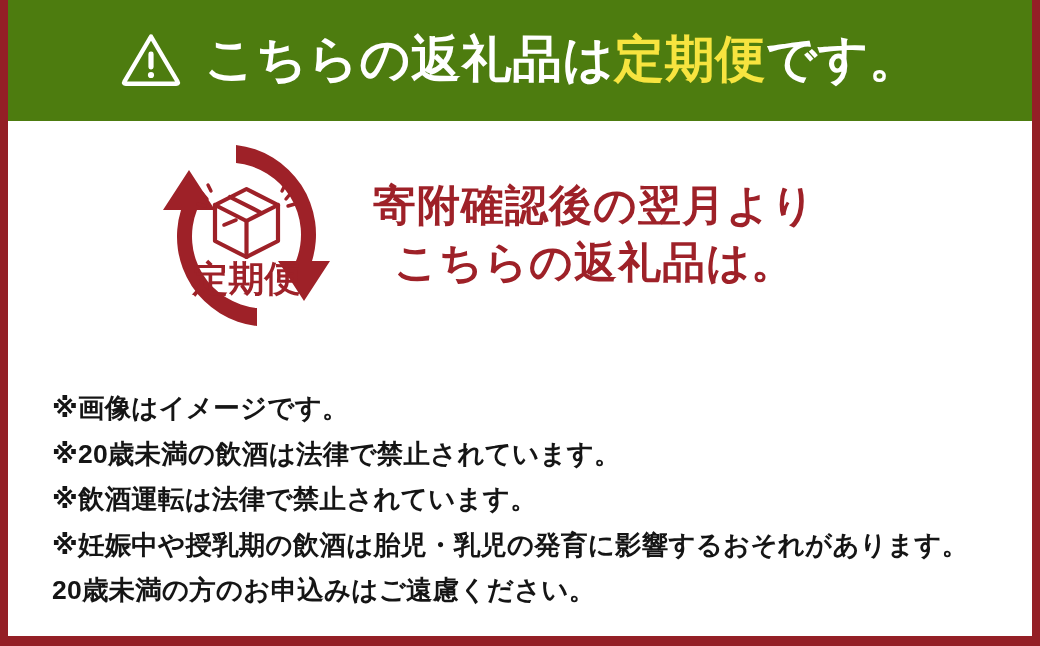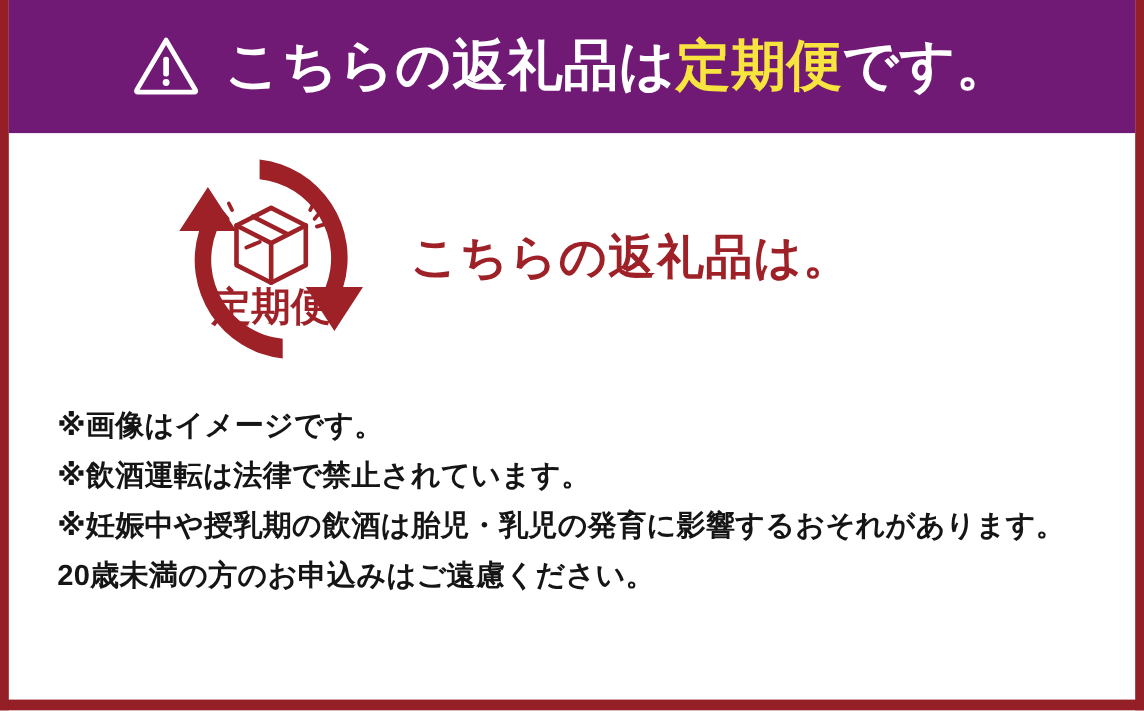--- a/index.html
+++ b/index.html
@@ -21,21 +21,21 @@
     font-family: "Liberation Sans", "DejaVu Sans", sans-serif;
   }
 
   
   .banner {
     position: absolute;
     left: -8px;
     top: 0;
     width: 1040px;
     height: 121px;
-    background: #701a75;
+    background: #4d7c0f;
     display: flex;
     align-items: center;
     justify-content: center;
     box-sizing: border-box;
   }
 
   .banner-inner {
     display: flex;
     align-items: center;
     gap: 22px;
@@ -100,21 +100,21 @@
   }
 
   .mid-message .line-2 {
     text-align: center;
   }
 
   
   .notes {
     position: absolute;
     left: 44px;
-    top: 364px;
+    top: 386px;
     width: 960px;
     color: #151515;
     font-size: 26.5px;
     font-weight: 600;
     line-height: 1.72;
     letter-spacing: 0.2px;
     font-family: "Liberation Sans", "DejaVu Sans", sans-serif;
   }
 
   .notes .note-line {
@@ -183,25 +183,27 @@
         <path d="M64 52 L67 58"></path>
         <path d="M147 60 L142 66"></path>
         <path d="M151 71 L144 73"></path>
         <path d="M141 52 L138 58"></path>
       </g>
 
       <text x="102.5" y="158" text-anchor="middle" font-family="'Liberation Sans','DejaVu Sans',sans-serif" font-size="36" font-weight="700" fill="#9E2128">定期便</text>
     </svg>
 
     <div class="mid-message">
+      <span class="line line-1">寄附確認後の翌月より</span>
       <span class="line line-2">こちらの返礼品は。</span>
     </div>
 
   </div>
 
   <div class="notes">
     <span class="note-line">※画像はイメージです。</span>
+    <span class="note-line">※20歳未満の飲酒は法律で禁止されています。</span>
     <span class="note-line">※飲酒運転は法律で禁止されています。</span>
     <span class="note-line">※妊娠中や授乳期の飲酒は胎児・乳児の発育に影響するおそれがあります。</span>
     <span class="note-line">20歳未満の方のお申込みはご遠慮ください。</span>
   </div>
 
 </div>
 
 </body></html>

